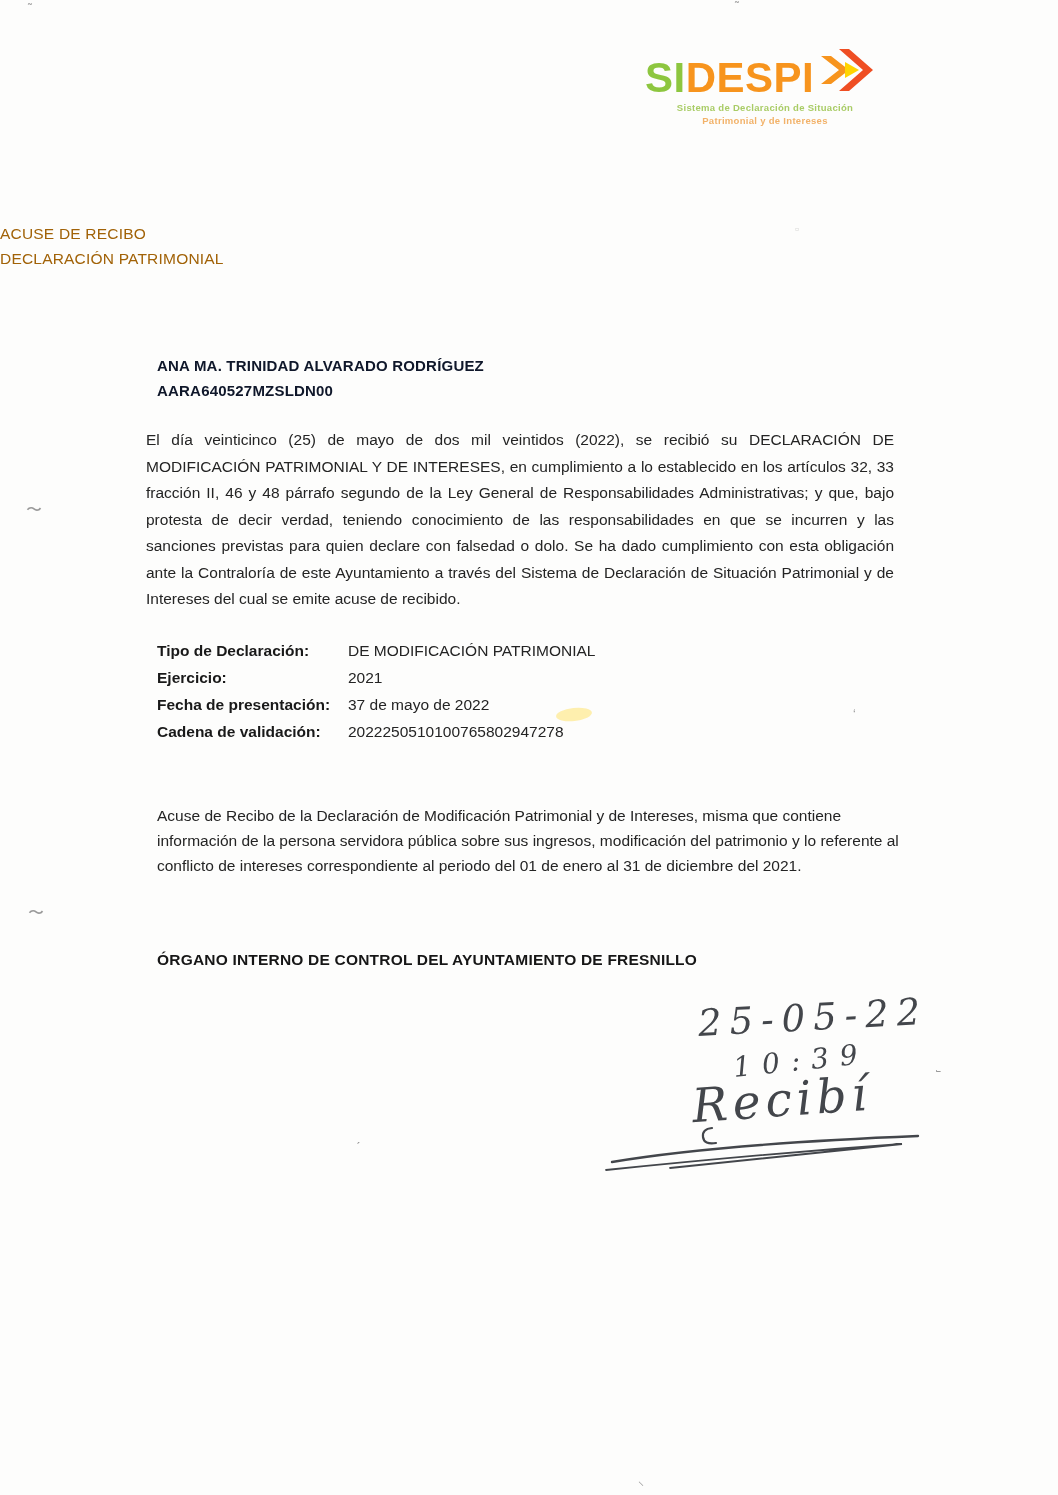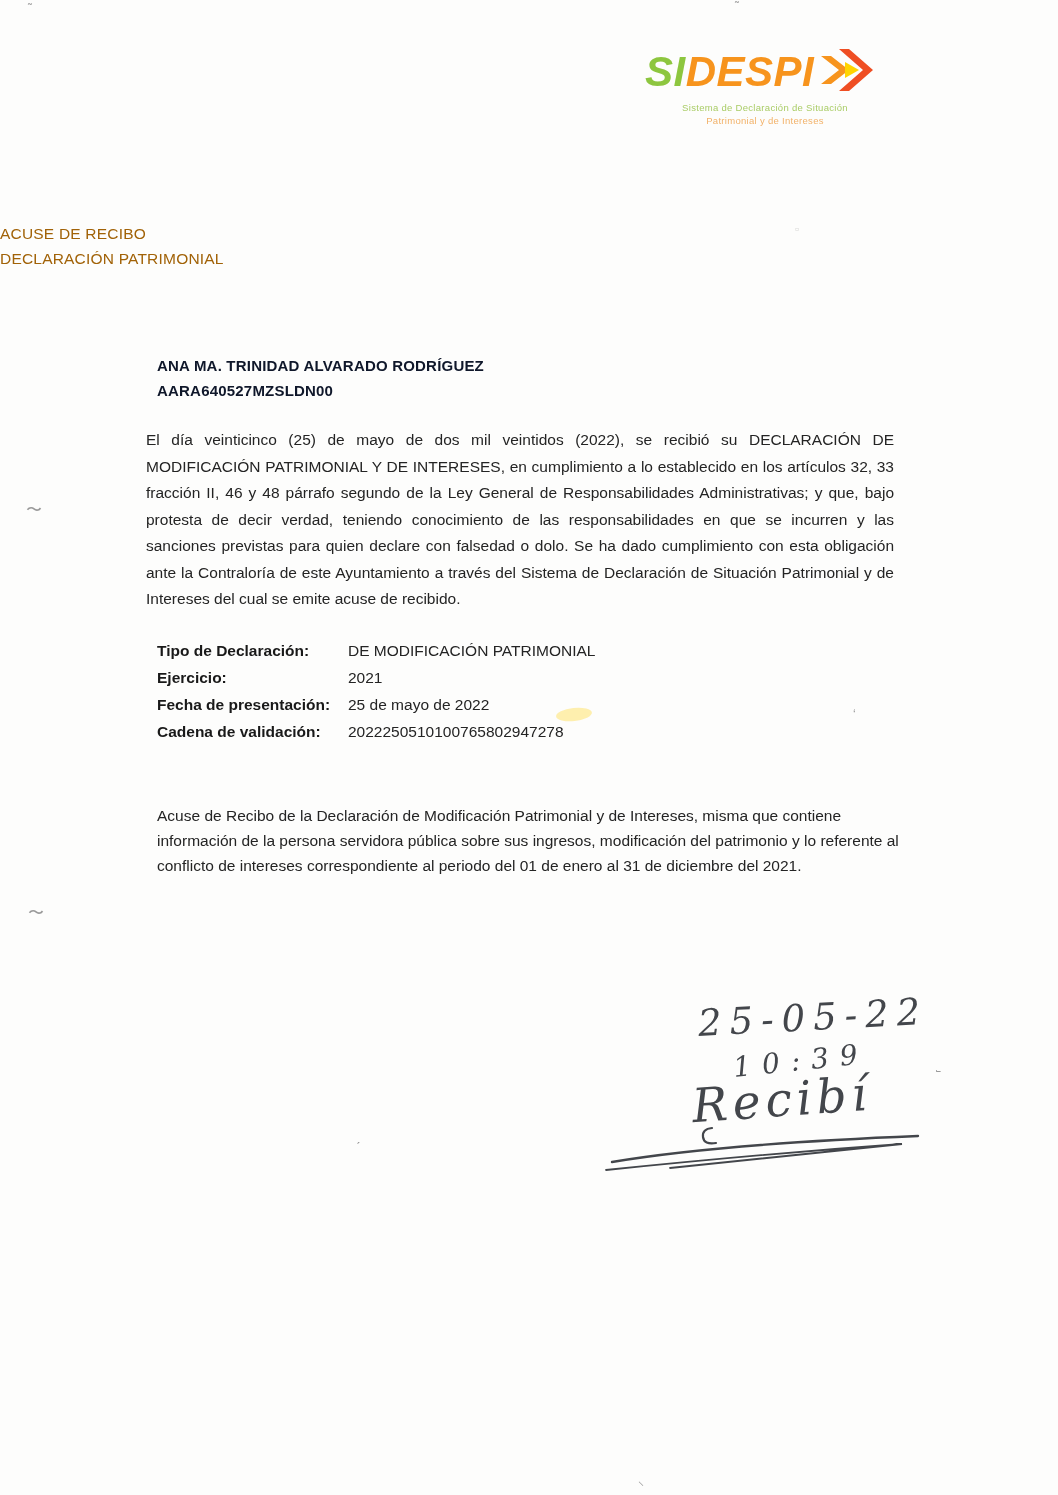--- a/index.html
+++ b/index.html
@@ -8,26 +8,26 @@
     position:relative;
     background:#fdfdfc;
     font-family:"Liberation Sans", sans-serif;
     color:#262626;
     overflow:hidden;
   }
   .page { position:absolute; inset:0; background:#fdfdfc; }
 
   
   .logo { position:absolute; left:645px; top:50px; width:240px; }
-  .logo-row { display:flex; align-items:flex-start;font-style:italic; }
+  .logo-row { display:flex; align-items:flex-end; }
   .brand { font-weight:bold; font-size:42px; letter-spacing:0.5px; line-height:44px; }
   .brand-si { color:#8dc63f; }
   .brand-despi { color:#f7941d; }
   .arrow-wrap { margin-left:3px; margin-top:-6px; }
-  .tagline { text-align:center; font-size:9.5px; line-height:13px; margin-top:1px; font-weight:normal; }
+  .tagline { text-align:center; font-size:9.5px; line-height:13px; margin-top:1px; font-weight:bold; }
   .tag1 { color:#a9cc66; letter-spacing:0.3px; }
   .tag2 { color:#f2b269; letter-spacing:0.3px; }
 
   
   .doc-title { position:absolute; top:221px; left:0; width:100%; text-align:left;
                font-size:15.5px; line-height:25px; color:#a16207; letter-spacing:0.2px; }
 
   
   .name-block { position:absolute; left:157px; top:353px; font-weight:bold;
                 font-size:15px; line-height:25px; color:#0f172a; letter-spacing:0.2px; }
@@ -101,30 +101,31 @@
     <div class="detail-row">
       <div class="detail-label">Tipo de Declaración:</div>
       <div class="detail-value">DE MODIFICACIÓN PATRIMONIAL</div>
     </div>
     <div class="detail-row">
       <div class="detail-label">Ejercicio:</div>
       <div class="detail-value">2021</div>
     </div>
     <div class="detail-row">
       <div class="detail-label">Fecha de presentación:</div>
-      <div class="detail-value">25 de mayo de 2022</div>
+      <div class="detail-value">37 de mayo de 2022</div>
     </div>
     <div class="detail-row">
       <div class="detail-label">Cadena de validación:</div>
       <div class="detail-value">2022250510100765802947278</div>
     </div>
   </div>
 
   <div class="para2">Acuse de Recibo de la Declaración de Modificación Patrimonial y de Intereses, misma que contiene información de la persona servidora pública sobre sus ingresos, modificación del patrimonio y lo referente al conflicto de intereses correspondiente al periodo del 01 de enero al 31 de diciembre del 2021.</div>
 
+  <div class="issuer">ÓRGANO INTERNO DE CONTROL DEL AYUNTAMIENTO DE FRESNILLO</div>
 
   <div class="hw hw-date">25-05-22</div>
   <div class="hw hw-time">10:39</div>
   <div class="hw hw-recibi">Recibí</div>
 
   <div class="signature-svg">
     <svg width="330" height="64" viewBox="0 0 330 64">
       <path d="M112 10 q-10 1 -9 9 q1 8 13 6" stroke="#43464b" fill="none" stroke-width="2.2" stroke-linecap="round"></path>
       <path d="M12 44 Q120 26 318 18" stroke="#43464b" fill="none" stroke-width="2.4" stroke-linecap="round"></path>
       <path d="M6 52 Q160 36 302 26 Q210 36 70 50" stroke="#43464b" fill="none" stroke-width="1.8" stroke-linecap="round"></path>

